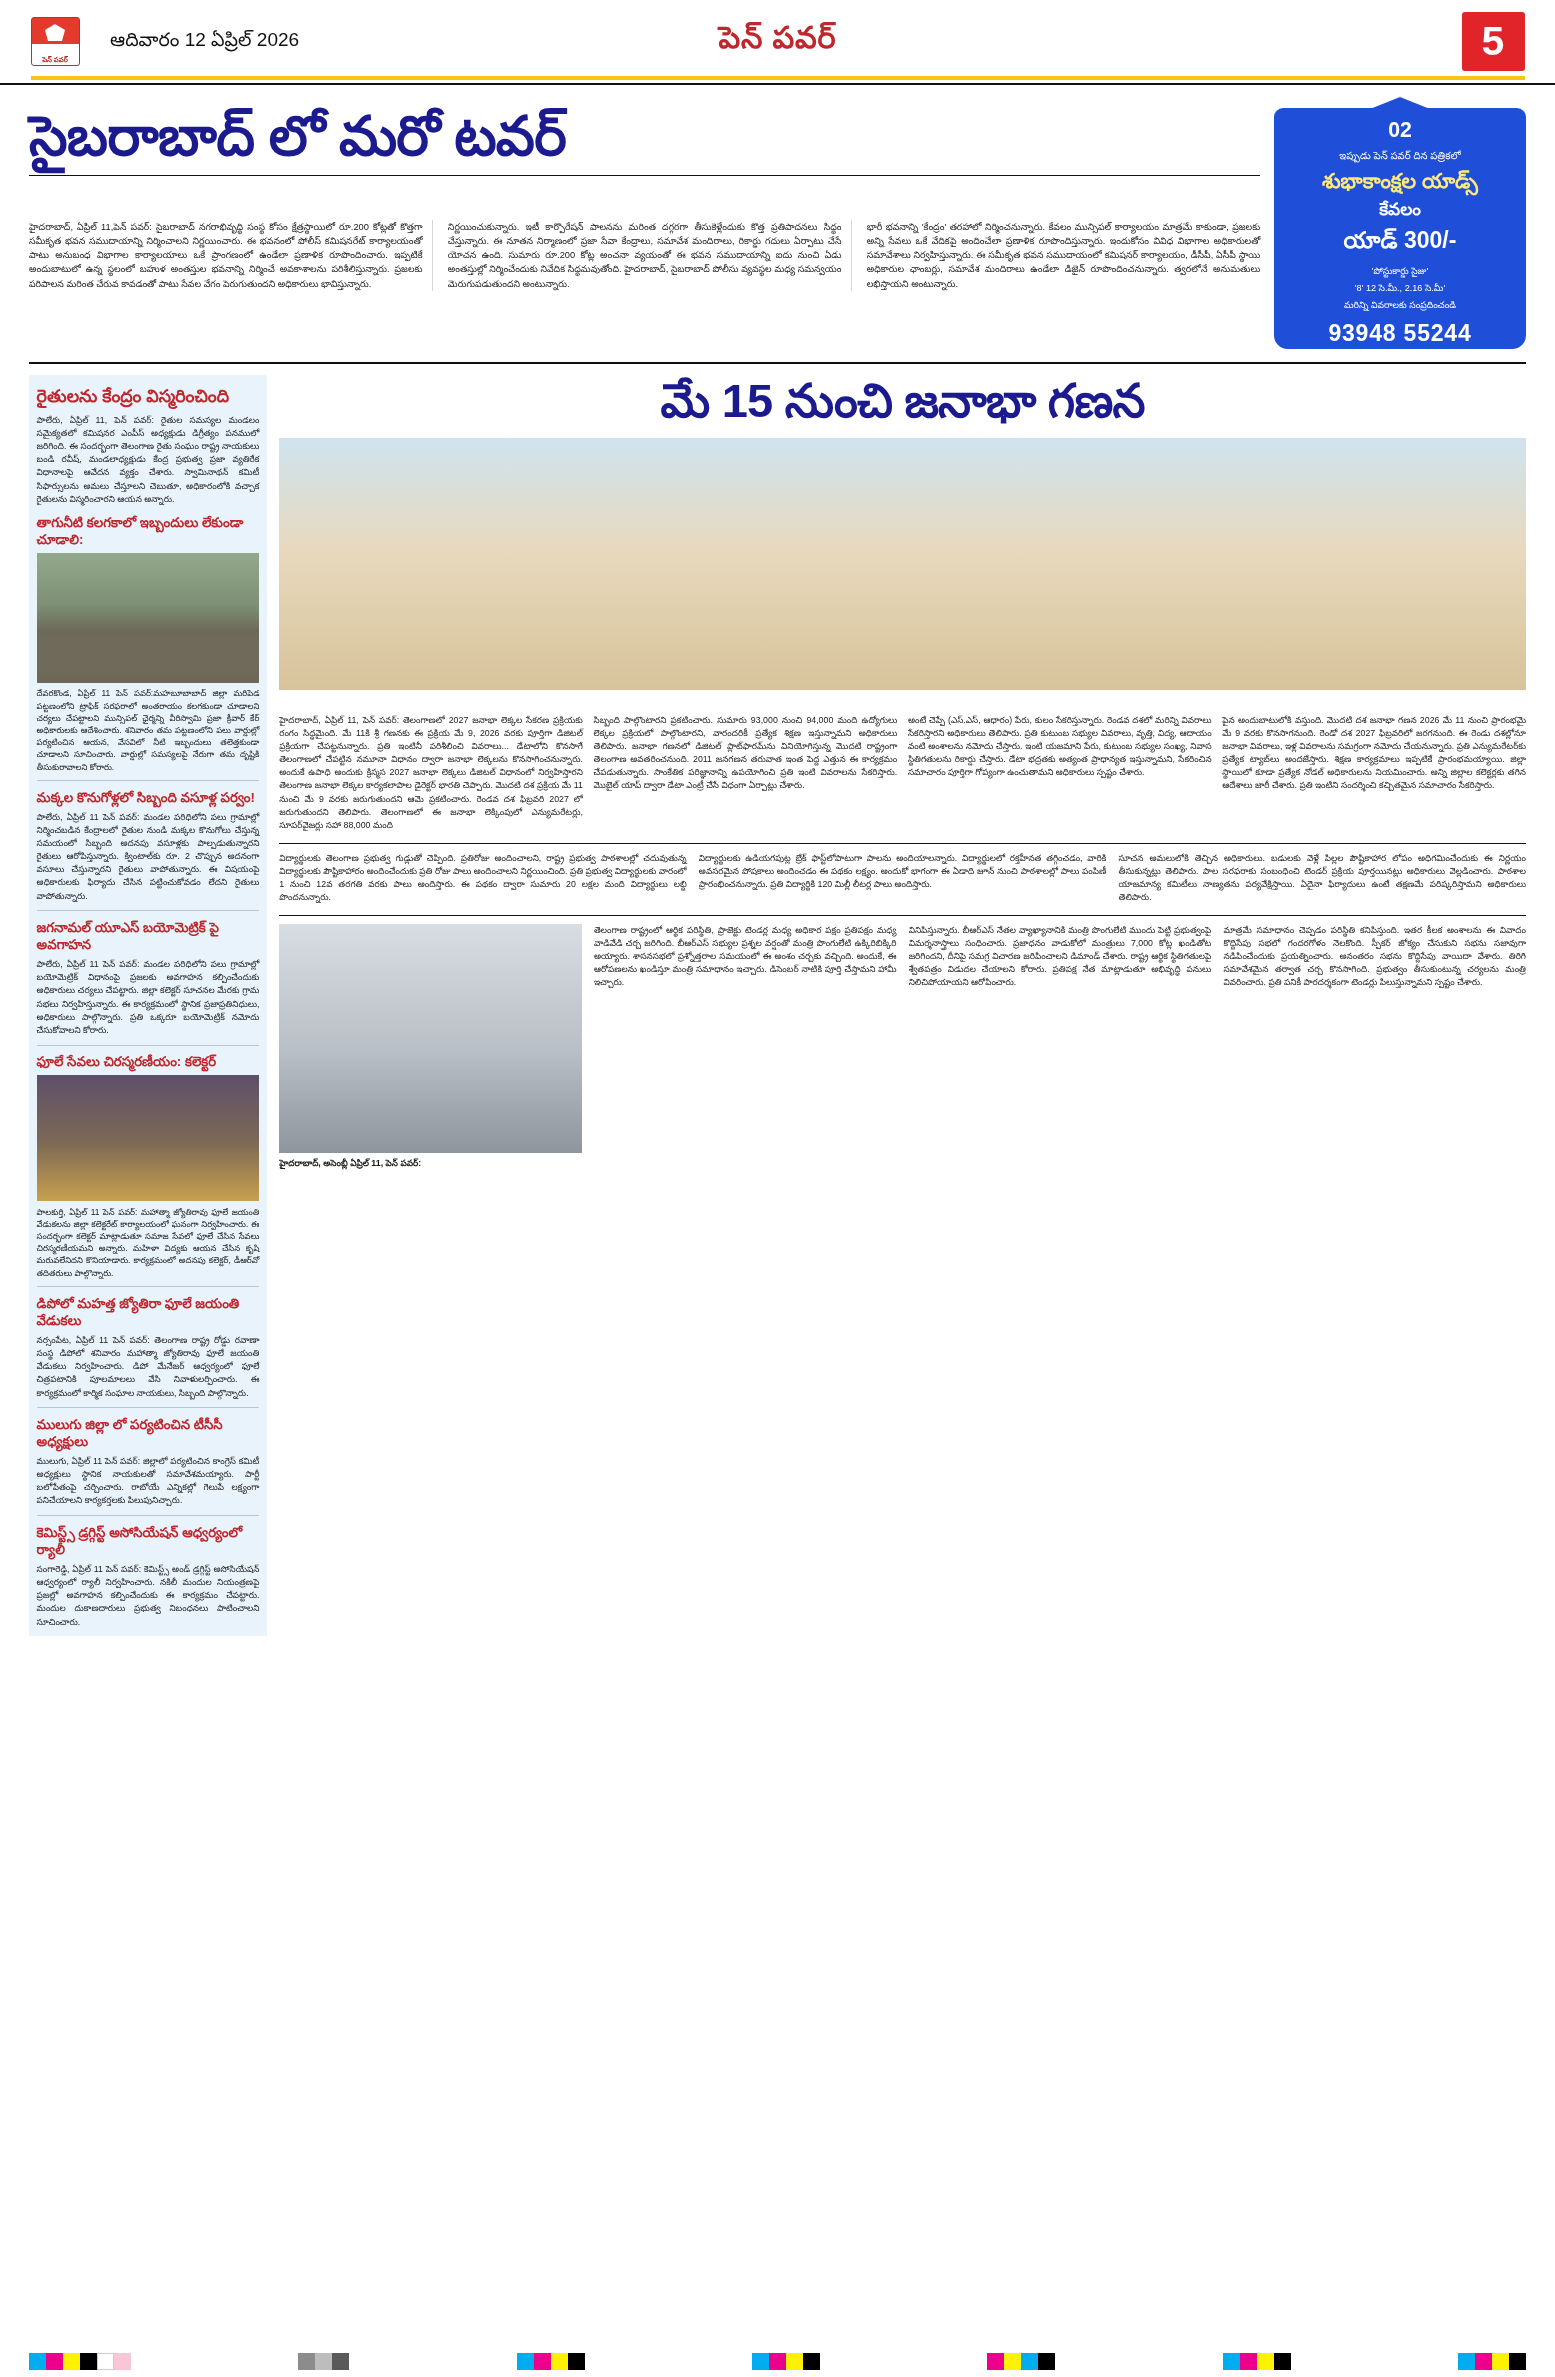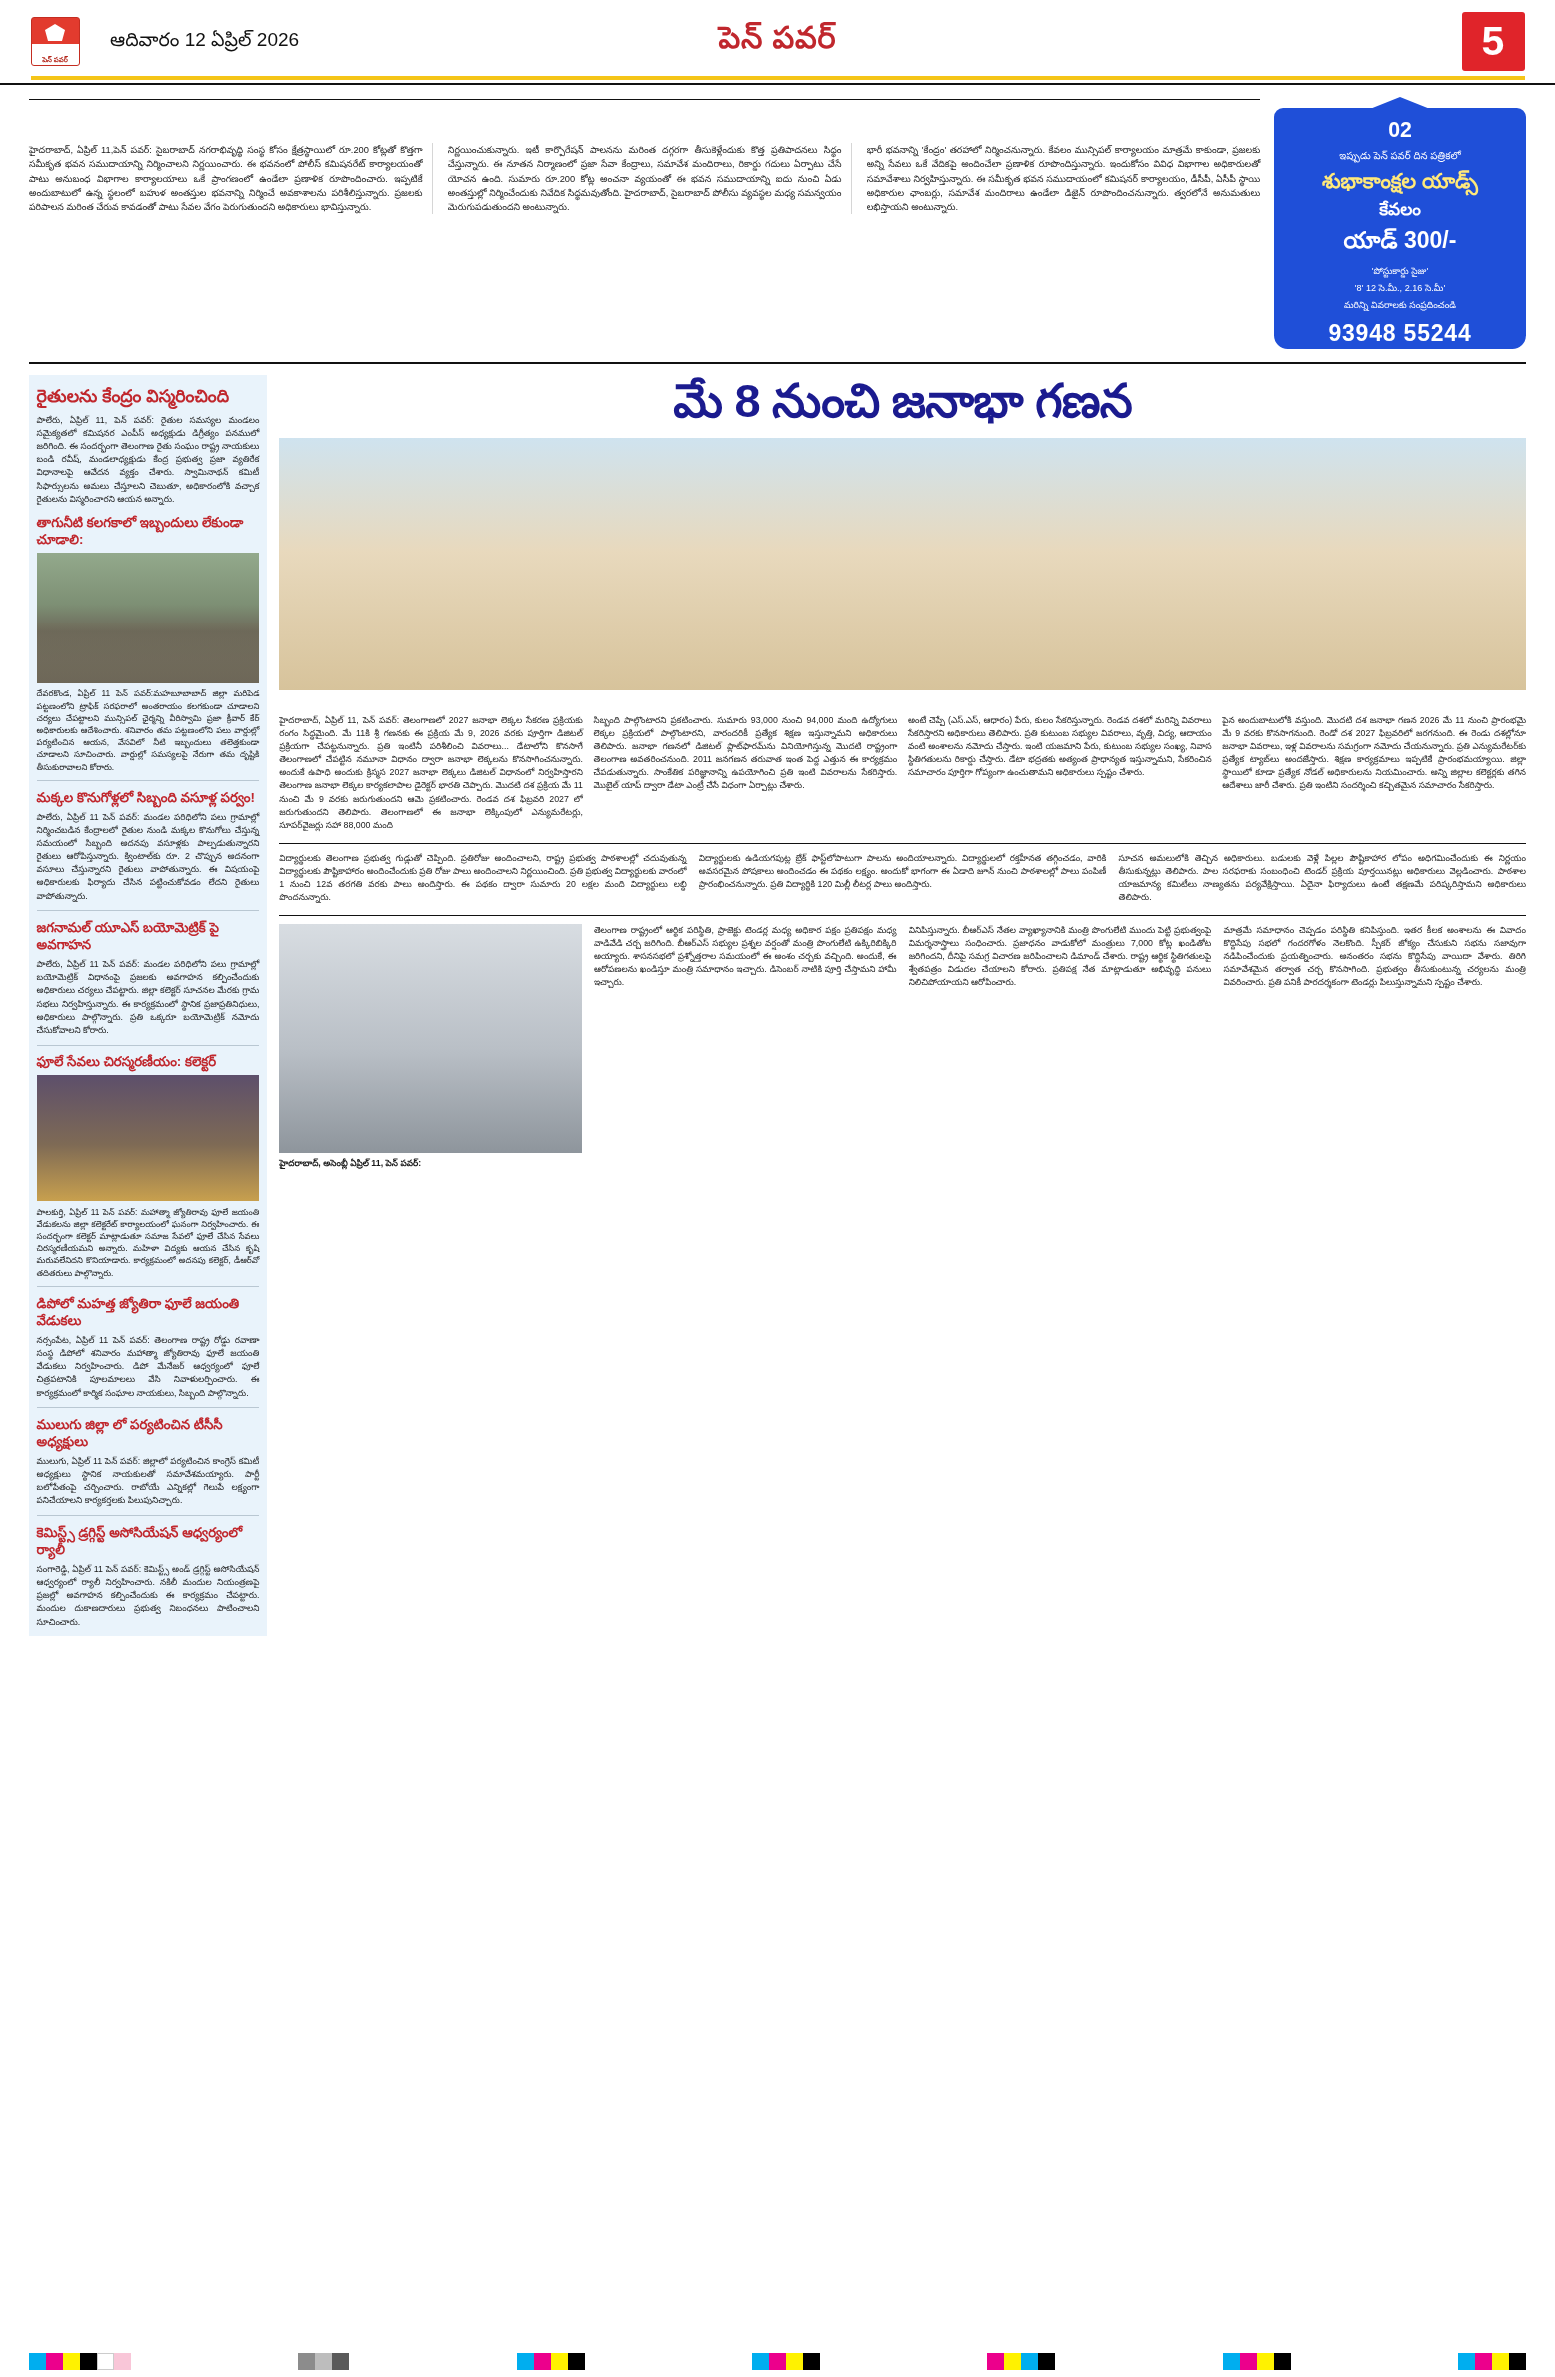--- a/index.html
+++ b/index.html
@@ -179,20 +179,21 @@
     <div class="masthead-date">ఆదివారం 12 ఏప్రిల్ 2026</div>
     <div class="masthead-title">పెన్ పవర్</div>
     <div class="page-num-box">5</div>
     <div class="masthead-rule"></div>
   </div>
 
   <div class="content">
 
     <div class="lead-wrap">
       <div class="lead-left">
+        <div class="lead-headline">సైబరాబాద్ లో మరో టవర్</div>
         <div class="lead-cols">
           <div class="col">హైదరాబాద్, ఏప్రిల్ 11,పెన్ పవర్: సైబరాబాద్ నగరాభివృద్ధి సంస్థ కోసం క్షేత్రస్థాయిలో రూ.200 కోట్లతో కొత్తగా సమీకృత భవన సముదాయాన్ని నిర్మించాలని నిర్ణయించారు. ఈ భవనంలో పోలీస్ కమిషనరేట్ కార్యాలయంతో పాటు అనుబంధ విభాగాల కార్యాలయాలు ఒకే ప్రాంగణంలో ఉండేలా ప్రణాళిక రూపొందించారు. ఇప్పటికే అందుబాటులో ఉన్న స్థలంలో బహుళ అంతస్తుల భవనాన్ని నిర్మించే అవకాశాలను పరిశీలిస్తున్నారు. ప్రజలకు పరిపాలన మరింత చేరువ కావడంతో పాటు సేవల వేగం పెరుగుతుందని అధికారులు భావిస్తున్నారు.</div>
           <div class="col">నిర్ణయించుకున్నారు. ఇటీ కార్పొరేషన్ పాలనను మరింత దగ్గరగా తీసుకెళ్లేందుకు కొత్త ప్రతిపాదనలు సిద్ధం చేస్తున్నారు. ఈ నూతన నిర్మాణంలో ప్రజా సేవా కేంద్రాలు, సమావేశ మందిరాలు, రికార్డు గదులు ఏర్పాటు చేసే యోచన ఉంది. సుమారు రూ.200 కోట్ల అంచనా వ్యయంతో ఈ భవన సముదాయాన్ని ఐదు నుంచి ఏడు అంతస్తుల్లో నిర్మించేందుకు నివేదిక సిద్ధమవుతోంది. హైదరాబాద్, సైబరాబాద్ పోలీసు వ్యవస్థల మధ్య సమన్వయం మెరుగుపడుతుందని అంటున్నారు.</div>
           <div class="col">భారీ భవనాన్ని 'కేంద్రం' తరహాలో నిర్మించనున్నారు. కేవలం మున్సిపల్ కార్యాలయం మాత్రమే కాకుండా, ప్రజలకు అన్ని సేవలు ఒకే వేదికపై అందించేలా ప్రణాళిక రూపొందిస్తున్నారు. ఇందుకోసం వివిధ విభాగాల అధికారులతో సమావేశాలు నిర్వహిస్తున్నారు. ఈ సమీకృత భవన సముదాయంలో కమిషనర్ కార్యాలయం, డీసీపీ, ఏసీపీ స్థాయి అధికారుల ఛాంబర్లు, సమావేశ మందిరాలు ఉండేలా డిజైన్ రూపొందించనున్నారు. త్వరలోనే అనుమతులు లభిస్తాయని అంటున్నారు.</div>
         </div>
       </div>
 
       <div class="ad-box">
         <div class="ad-num">02</div>
         <div class="ad-sub">ఇప్పుడు పెన్ పవర్ దిన పత్రికలో</div>
@@ -232,21 +233,21 @@
         <div class="small-head">ములుగు జిల్లా లో పర్యటించిన టీసీసీ అధ్యక్షులు</div>
         <div class="body-text">ములుగు, ఏప్రిల్ 11 పెన్ పవర్: జిల్లాలో పర్యటించిన కాంగ్రెస్ కమిటీ అధ్యక్షులు స్థానిక నాయకులతో సమావేశమయ్యారు. పార్టీ బలోపేతంపై చర్చించారు. రాబోయే ఎన్నికల్లో గెలుపే లక్ష్యంగా పనిచేయాలని కార్యకర్తలకు పిలుపునిచ్చారు.</div>
         <div class="divider"></div>
         <div class="small-head">కెమిస్ట్స్ డ్రగ్గిస్ట్ అసోసియేషన్ ఆధ్వర్యంలో ర్యాలీ</div>
         <div class="body-text">సంగారెడ్డి, ఏప్రిల్ 11 పెన్ పవర్: కెమిస్ట్స్ అండ్ డ్రగ్గిస్ట్ అసోసియేషన్ ఆధ్వర్యంలో ర్యాలీ నిర్వహించారు. నకిలీ మందుల నియంత్రణపై ప్రజల్లో అవగాహన కల్పించేందుకు ఈ కార్యక్రమం చేపట్టారు. మందుల దుకాణదారులు ప్రభుత్వ నిబంధనలు పాటించాలని సూచించారు.</div>
       </div>
 
       <div class="col-mid">
 
         <div>
-          <div class="mid-headline">మే 8 నుంచి జనాభా గణన</div>
+          <div class="mid-headline">మే 15 నుంచి జనాభా గణన</div>
           <div class="photo ph-crowd" style="height:252px; margin-bottom:7.6px;"></div>
           <div class="four-col">
             <div class="colbox body-text">హైదరాబాద్, ఏప్రిల్ 11, పెన్ పవర్: తెలంగాణలో 2027 జనాభా లెక్కల సేకరణ ప్రక్రియకు రంగం సిద్ధమైంది. మే 11కి శ్రీ గణనకు ఈ ప్రక్రియ మే 9, 2026 వరకు పూర్తిగా డిజిటల్ ప్రక్రియగా చేపట్టనున్నారు. ప్రతి ఇంటినీ పరిశీలించి వివరాలు... డేటాలోని కొనసాగే తెలంగాణలో చేపట్టిన నమూనా విధానం ద్వారా జనాభా లెక్కలను కొనసాగించనున్నారు. అందుకే ఉపాధి అందుకు క్రిస్మస 2027 జనాభా లెక్కలు డిజిటల్ విధానంలో నిర్వహిస్తారని తెలంగాణ జనాభా లెక్కల కార్యకలాపాల డైరెక్టర్ భారతి చెప్పారు. మొదటి దశ ప్రక్రియ మే 11 నుంచి మే 9 వరకు జరుగుతుందని ఆమె ప్రకటించారు. రెండవ దశ ఫిబ్రవరి 2027 లో జరుగుతుందని తెలిపారు. తెలంగాణలో ఈ జనాభా లెక్కింపులో ఎన్యుమరేటర్లు, సూపర్‌వైజర్లు సహా 88,000 మంది</div>
             <div class="colbox body-text">సిబ్బంది పాల్గొంటారని ప్రకటించారు. సుమారు 93,000 నుంచి 94,000 మంది ఉద్యోగులు లెక్కల ప్రక్రియలో పాల్గొంటారని, వారందరికీ ప్రత్యేక శిక్షణ ఇస్తున్నామని అధికారులు తెలిపారు. జనాభా గణనలో డిజిటల్ ప్లాట్‌ఫారమ్‌ను వినియోగిస్తున్న మొదటి రాష్ట్రంగా తెలంగాణ అవతరించనుంది. 2011 జనగణన తరువాత ఇంత పెద్ద ఎత్తున ఈ కార్యక్రమం చేపడుతున్నారు. సాంకేతిక పరిజ్ఞానాన్ని ఉపయోగించి ప్రతి ఇంటి వివరాలను సేకరిస్తారు. మొబైల్ యాప్ ద్వారా డేటా ఎంట్రీ చేసే విధంగా ఏర్పాట్లు చేశారు.</div>
             <div class="colbox body-text">అంటే చెప్పే (ఎస్‌.ఎస్‌, ఆధారం) పేరు, కులం సేకరిస్తున్నారు. రెండవ దశలో మరిన్ని వివరాలు సేకరిస్తారని అధికారులు తెలిపారు. ప్రతి కుటుంబ సభ్యుల వివరాలు, వృత్తి, విద్య, ఆదాయం వంటి అంశాలను నమోదు చేస్తారు. ఇంటి యజమాని పేరు, కుటుంబ సభ్యుల సంఖ్య, నివాస స్థితిగతులను రికార్డు చేస్తారు. డేటా భద్రతకు అత్యంత ప్రాధాన్యత ఇస్తున్నామని, సేకరించిన సమాచారం పూర్తిగా గోప్యంగా ఉంచుతామని అధికారులు స్పష్టం చేశారు.</div>
             <div class="colbox body-text">పైన అందుబాటులోకి వస్తుంది. మొదటి దశ జనాభా గణన 2026 మే 11 నుంచి ప్రారంభమై మే 9 వరకు కొనసాగనుంది. రెండో దశ 2027 ఫిబ్రవరిలో జరగనుంది. ఈ రెండు దశల్లోనూ జనాభా వివరాలు, ఇళ్ల వివరాలను సమగ్రంగా నమోదు చేయనున్నారు. ప్రతి ఎన్యుమరేటర్‌కు ప్రత్యేక ట్యాబ్‌లు అందజేస్తారు. శిక్షణ కార్యక్రమాలు ఇప్పటికే ప్రారంభమయ్యాయి. జిల్లా స్థాయిలో కూడా ప్రత్యేక నోడల్ అధికారులను నియమించారు. అన్ని జిల్లాల కలెక్టర్లకు తగిన ఆదేశాలు జారీ చేశారు. ప్రతి ఇంటిని సందర్శించి కచ్చితమైన సమాచారం సేకరిస్తారు.</div>
           </div>
         </div>
 
         <div class="hr-thick"></div>

